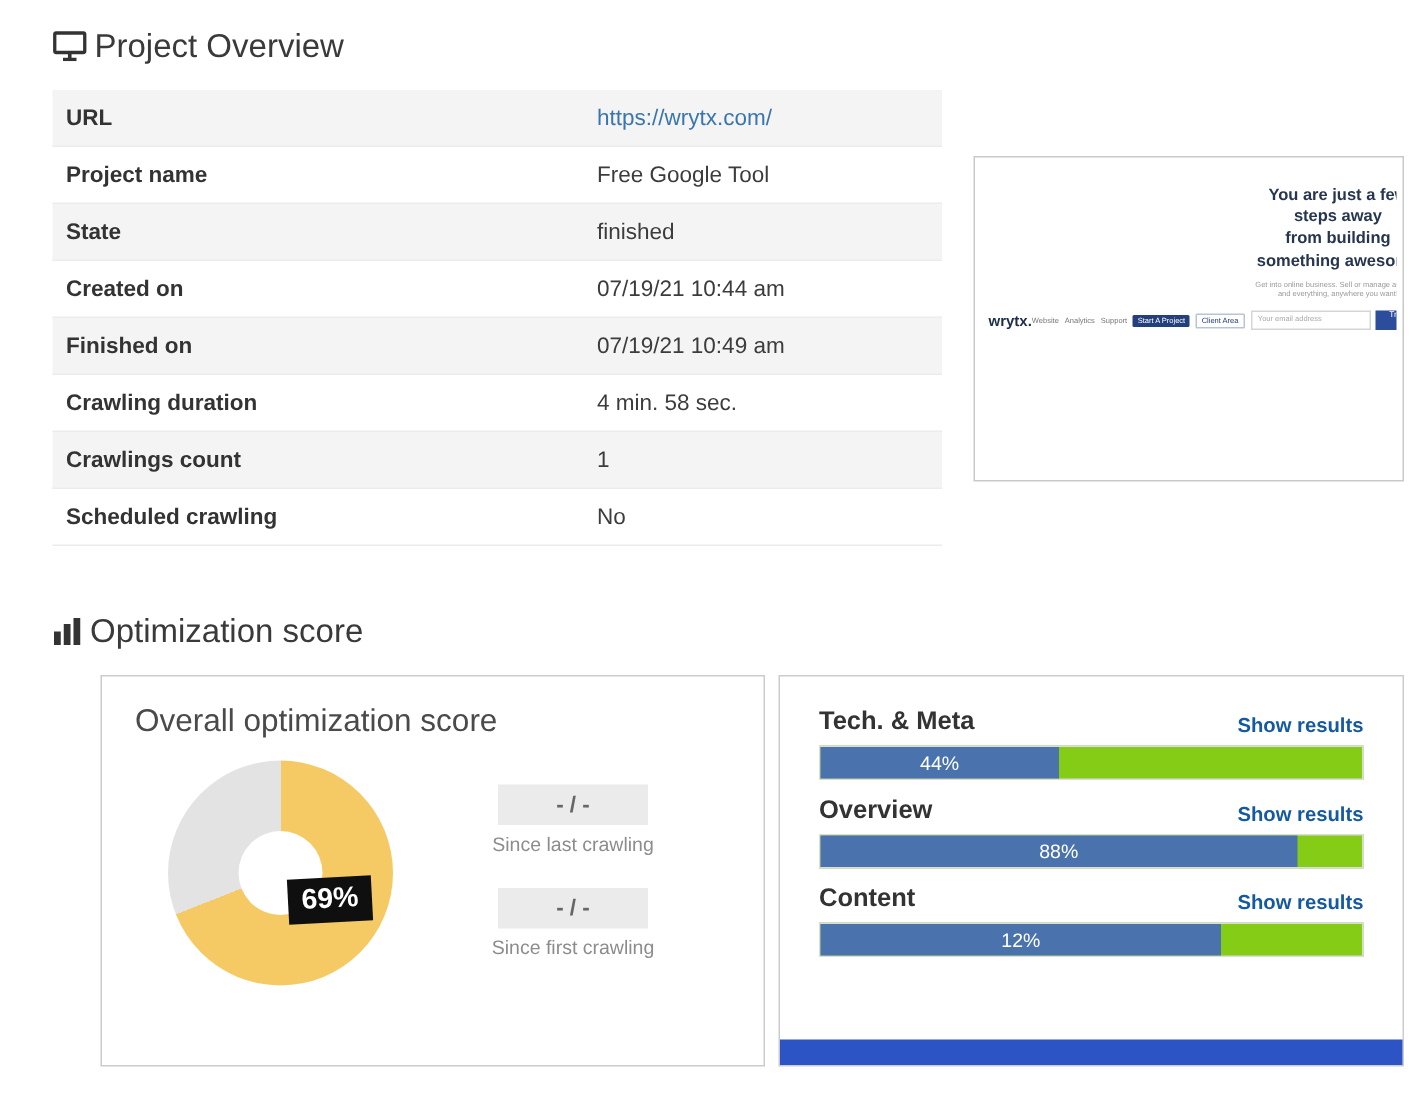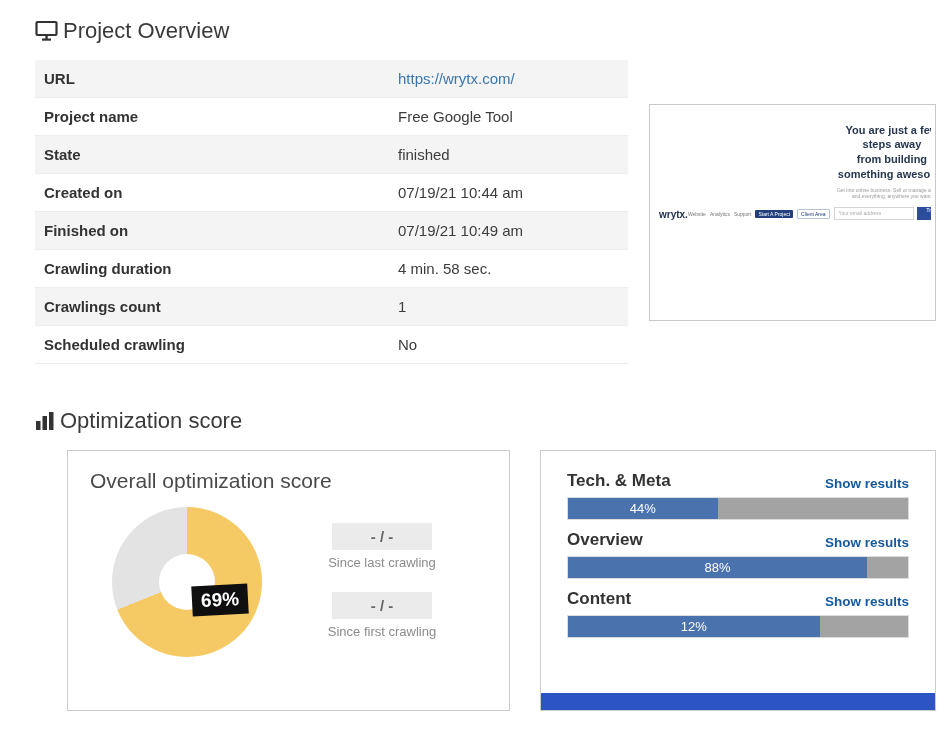--- a/index.html
+++ b/index.html
@@ -32,40 +32,40 @@
   .t-sub { font-size:5px; color:#9a9a9a; margin-top:5px; }
   .t-form { margin-top:8px; display:flex; justify-content:center; gap:3px; }
   .t-input { width:92px; height:13px; border:1px solid #d5d5d5; background:#fff; font-size:5px; color:#aaa; display:flex; align-items:center; padding-left:4px; }
   .t-cta { height:13px; background:#2b4d9b; color:#fff; font-size:5.5px; display:flex; align-items:center; padding:0 7px; }
   .t-logos { display:flex; justify-content:space-between; padding:0 12px; margin-top:40px; }
   .t-plogo { width:26px; height:7px; background:#d8d8d8; border-radius:2px; opacity:.85; }
   .t-footer { margin-top:auto; height:27px; background:#2c54c4; }
 
   
   .section-header.second { margin-top:44px; }
-  .cards-row { display:flex; gap:30px;padding-left:32px; }
+  .cards-row { display:flex; gap:9px;padding-left:32px; }
   .card { border:1px solid #ccc; height:261px; background:#fff; }
   .card-left { width:443px; padding:14px 20px; }
   .card-title { font-size:21px; color:#4a4a4a; margin:4px 0 6px 2px; font-weight:400; }
   .overall-body { display:flex; align-items:flex-start; margin-top:14px; }
   .donut-wrap { position:relative; width:150px; height:150px; margin-left:24px; flex:none; }
   .donut { width:150px; height:150px; border-radius:50%; background:#e3e3e3; }
   .hole { position:absolute; left:50%; top:50%; width:56px; height:56px; margin:-28px 0 0 -28px; background:#fff; border-radius:50%; }
   .badge { position:absolute; left:80px; top:78px; background:#0f0f0f; color:#fff; font-size:19px; font-weight:bold; padding:4px 9px; transform:rotate(-3deg); }
   .stats { margin-left:50px; margin-top:16px; display:flex; flex-direction:column; gap:22px; }
   .stat { width:140px; text-align:center; }
   .stat-box { width:100px; height:27px; margin:0 auto; background:#ebebeb; display:flex; align-items:center; justify-content:center; font-weight:bold; font-size:15px; color:#666; }
   .stat-cap { margin-top:5px; font-size:13px; color:#8c8c8c; }
 
   .card-right { flex:1; position:relative; padding:20px 26px 0; }
   .group { margin-bottom:10px; }
   .group-head { display:flex; justify-content:space-between; align-items:flex-end; }
   .glabel { font-size:17px; font-weight:bold; color:#333; }
   .glink { font-size:13.5px; font-weight:bold; color:#15599f; text-decoration:none; cursor:pointer; }
-  .gbar { margin-top:6px; height:23px; background:#a3a3a3; border:1px solid #dcdcdc; }
+  .gbar { margin-top:6px; height:23px; background:#84cc16; border:1px solid #dcdcdc; }
   .gfill { height:100%; width:0; background:#4a72ad; display:flex; align-items:center; justify-content:center; color:#fff; font-size:13px; }
   .bottom-strip { position:absolute; left:0; right:0; bottom:0; height:17px; background:#2c54c4; }
 </style>
 </head>
 <body>
 
 <div class="content">
 
   <div class="section-header">
     <svg width="23" height="22" viewBox="0 0 23 22">

